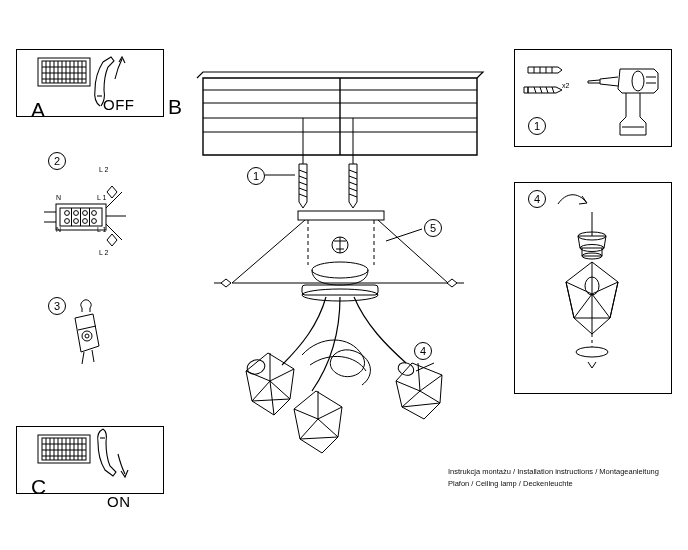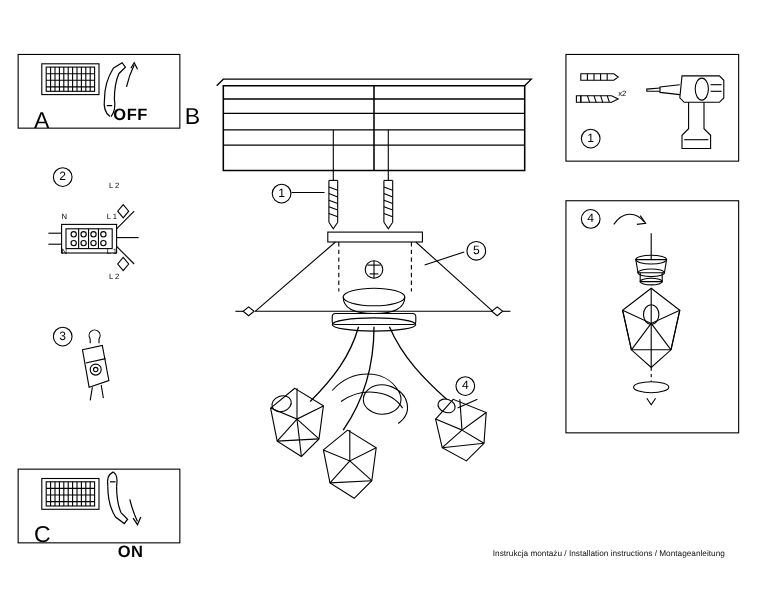--- a/index.html
+++ b/index.html
@@ -32,21 +32,21 @@
     font-family: "Liberation Sans", sans-serif;
     line-height: 1;
     white-space: nowrap;
   }
   .big-letter {
     font-size: 21px;
     font-weight: 400;
   }
   .word {
     font-size: 15px;
-    font-weight: 700;
+    font-weight: 400;
     letter-spacing: 0.5px;
   }
   .circ {
     position: absolute;
     border: 1.3px solid #000;
     border-radius: 50%;
     box-sizing: border-box;
     display: flex;
     align-items: center;
     justify-content: center;
@@ -55,21 +55,20 @@
   }
   .tiny {
     font-size: 7px;
   }
   .footer {
     position: absolute;
     font-size: 7.5px;
     line-height: 1.55;
     color: #111;
     white-space: nowrap;
-    margin-top: 31px;
   }
   svg { display: block; overflow: visible; }
 </style>
 </head>
 <body>
 
 <div id="sheet">
 
   <div class="box" style="left:16px; top:49px; width:148px; height:68px;">
   </div>
@@ -396,15 +395,16 @@
   <div class="circ" style="left:424px; top:219px; width:18px; height:18px;">
     <span>5</span>
   </div>
 
   <div class="circ" style="left:414px; top:342px; width:18px; height:18px;">
     <span>4</span>
   </div>
 
   <div class="footer" style="left:448px; top:466px;">
     <div>Instrukcja montażu / Installation instructions / Montageanleitung</div>
+    <div>Plafon / Ceiling lamp / Deckenleuchte</div>
   </div>
 
 </div>
 
 </body></html>

